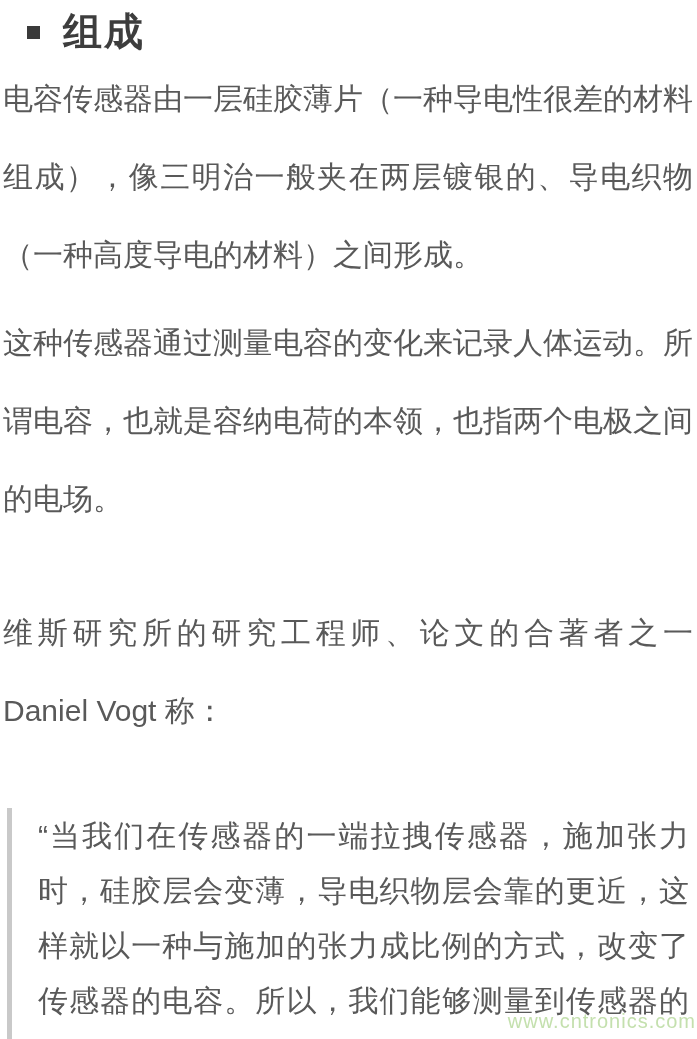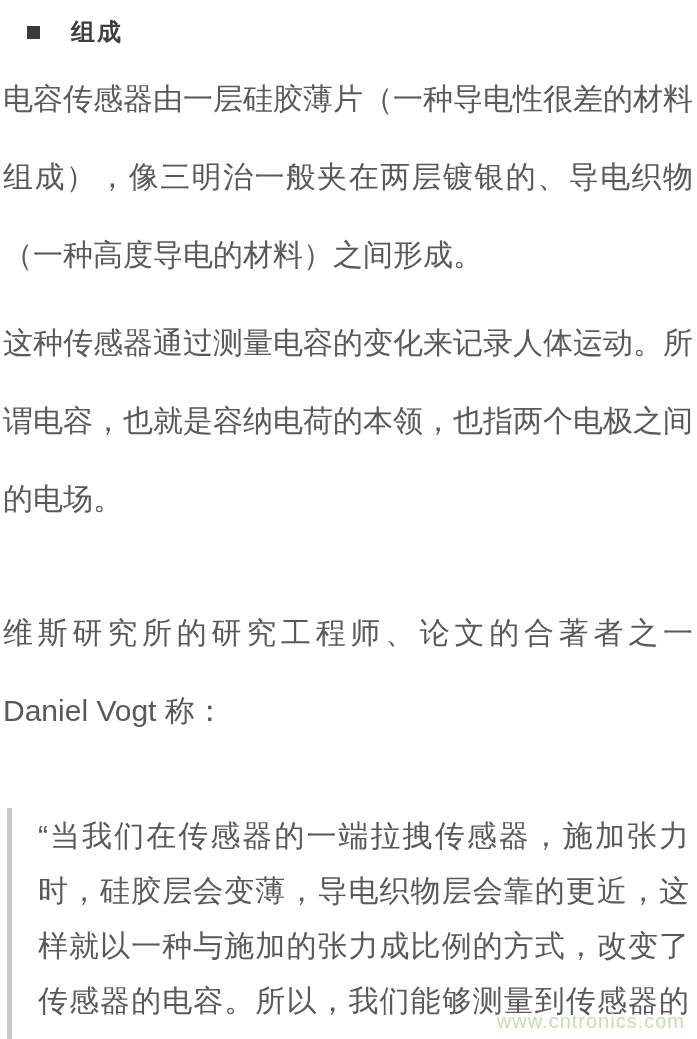--- a/index.html
+++ b/index.html
@@ -31,24 +31,24 @@
     margin-top: 74px;
   }
   .bullet-square {
     width: 13px;
     height: 13px;
     background: #3a3a3a;
     margin-right: 23px;
     flex: none;
   }
   .heading-text {
-    font-size: 24px;
+    font-size: 39px;
     font-weight: bold;
     color: #3d3d3d;
-    margin: 8px;
+    margin: 0;
     line-height: 36px;
     letter-spacing: 2px;
   }
   .body-para {
     font-size: 30px;
     color: #595959;
     line-height: 78px;
     margin: 10px 4px 0 3px;
     text-align: justify;
     text-justify: inter-character;
@@ -61,21 +61,21 @@
     border-left: 5px solid #c9c9c9;
     padding: 0 4px 0 26px;
     font-size: 30px;
     color: #595959;
     line-height: 55px;
     text-align: justify;
     text-justify: inter-character;
   }
   .watermark {
     position: absolute;
-    right: 12px;
+    right: 1px;
     top: 1010px;
     font-size: 20px;
     color: #c4e0ae;
     letter-spacing: 1px;
   }
 </style>
 </head>
 <body>
 
 <div class="page">

